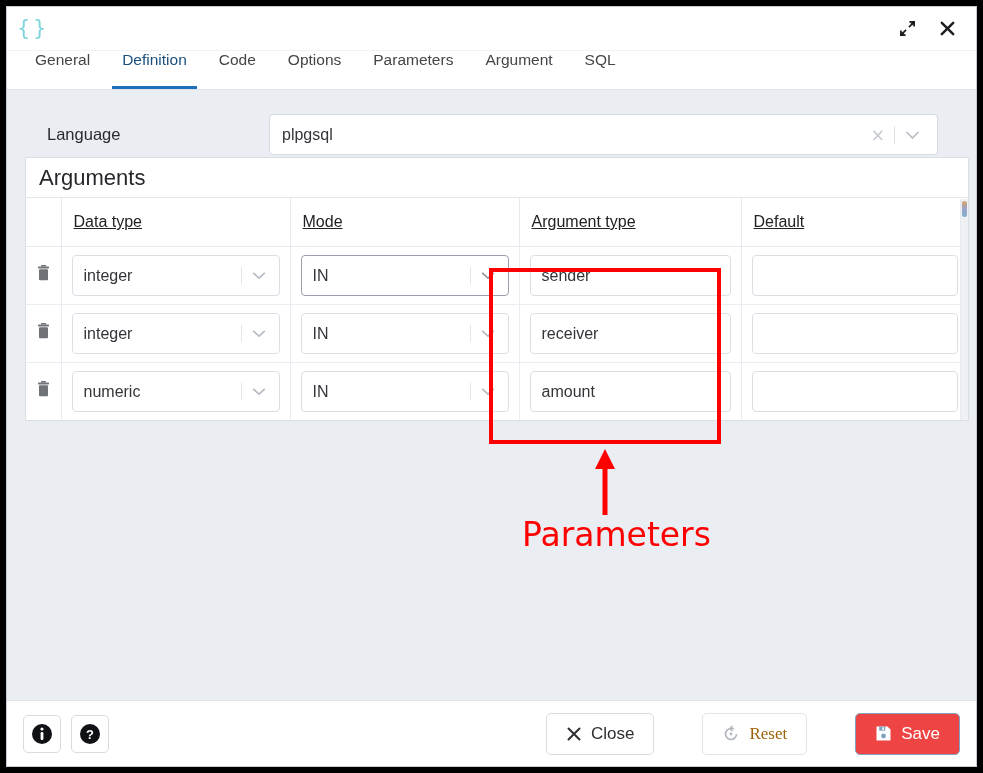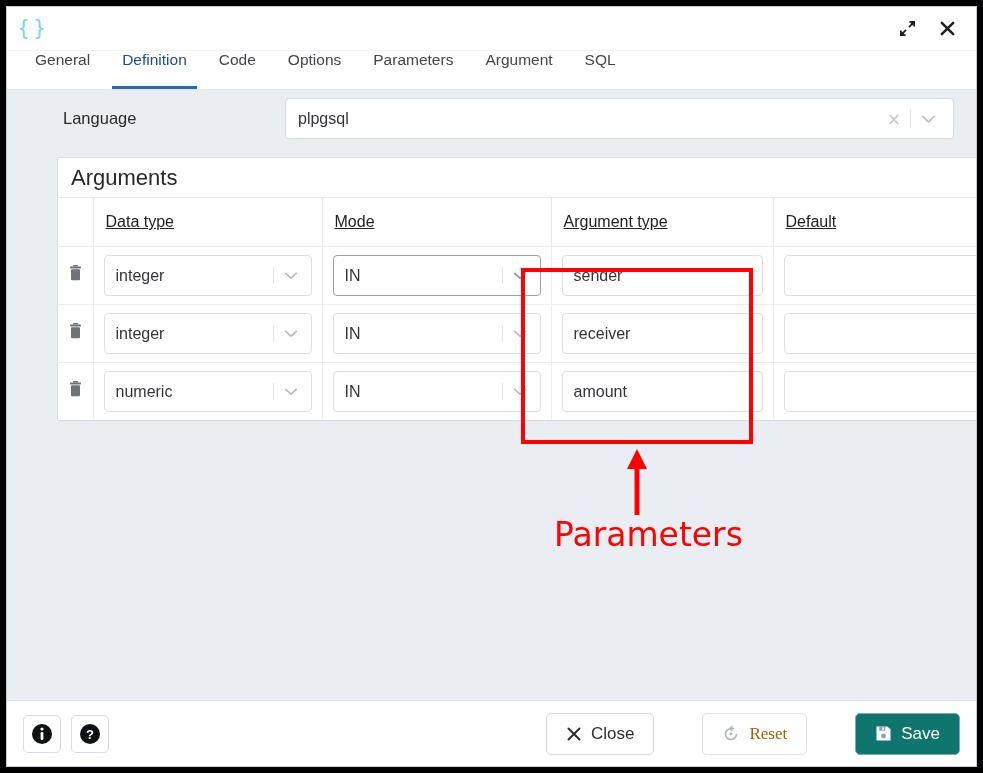--- a/index.html
+++ b/index.html
@@ -88,22 +88,21 @@
     height: 3px;
     background: #1d6fb8;
   }
 
   
   .body {
     flex: 1 1 auto;
     background: #eaedf2;
     position: relative;
     overflow: hidden;
-    padding: 0;
-    margin-left: 32px;
+    padding: 16px;
   }
 
   .lang-row {
     display: flex;
     align-items: center;
     height: 57px;
     padding: 0 18px 0 18px;
   }
   .lang-label {
     font-size: 16.5px;
@@ -294,21 +293,21 @@
     padding: 0 19px;
     font-size: 17px;
     cursor: pointer;
     background: #fff;
     border: 1px solid #d7dbe2;
     color: #2d2f33;
     margin-left: 36px;
   }
   .btn.disabled { color: #a16207; border-color: #e0e4ea; cursor: default; font-family: Liberation Serif, serif; }
   .btn.primary {
-    background: #0f766e;
+    background: #ef4444;
     border-color: #7fa3c2;
     color: #ffffff;
   }
   svg { display: block; }
 </style>
 </head>
 <body>
 
 <div class="window">
 

